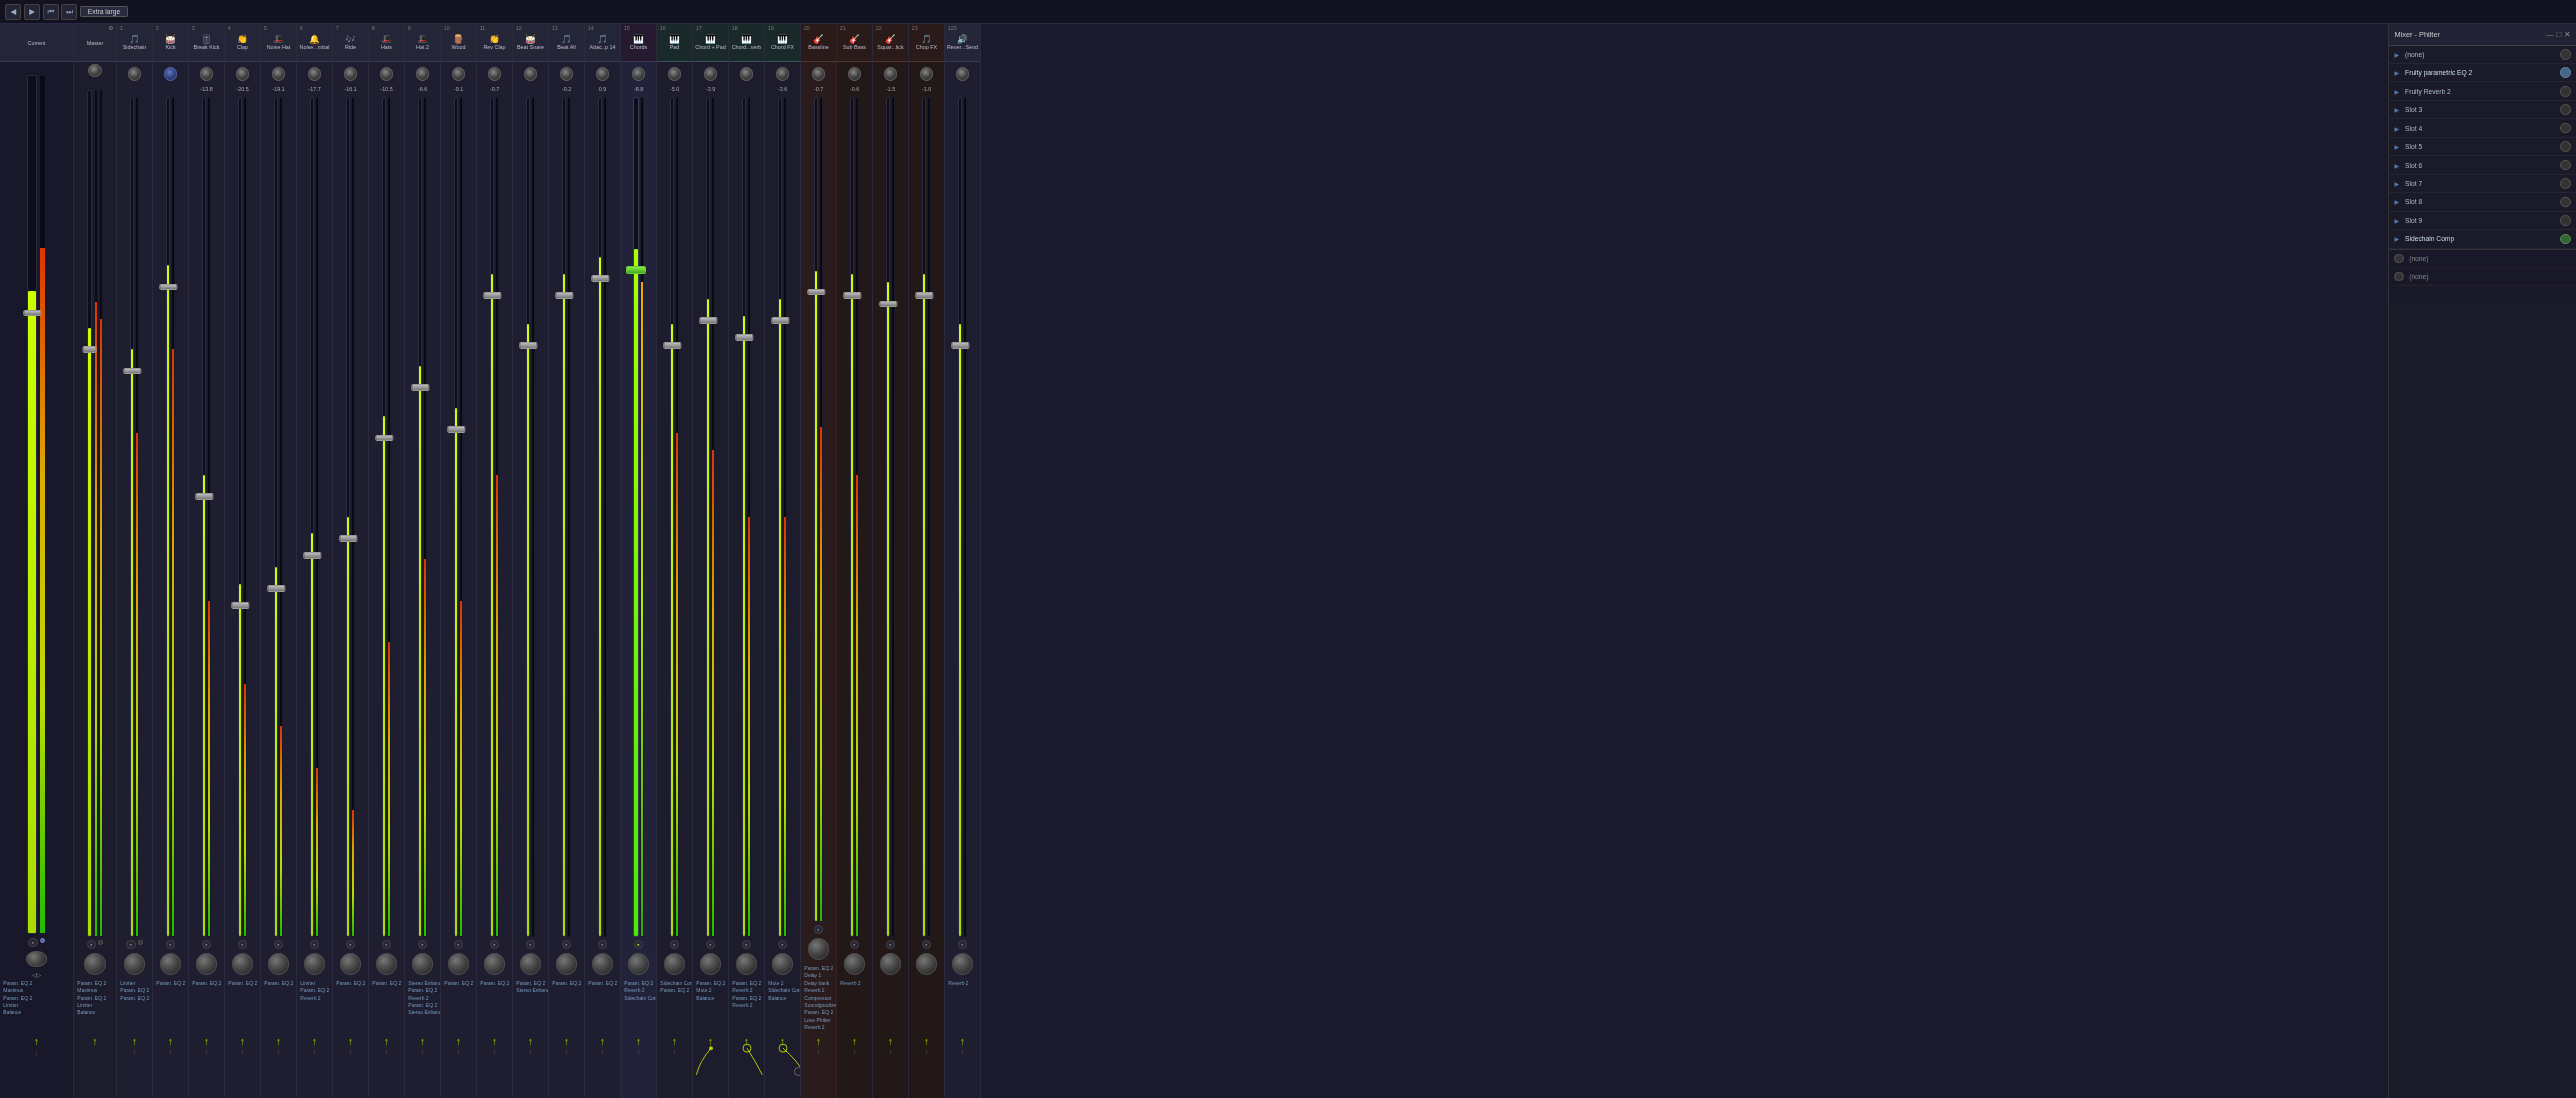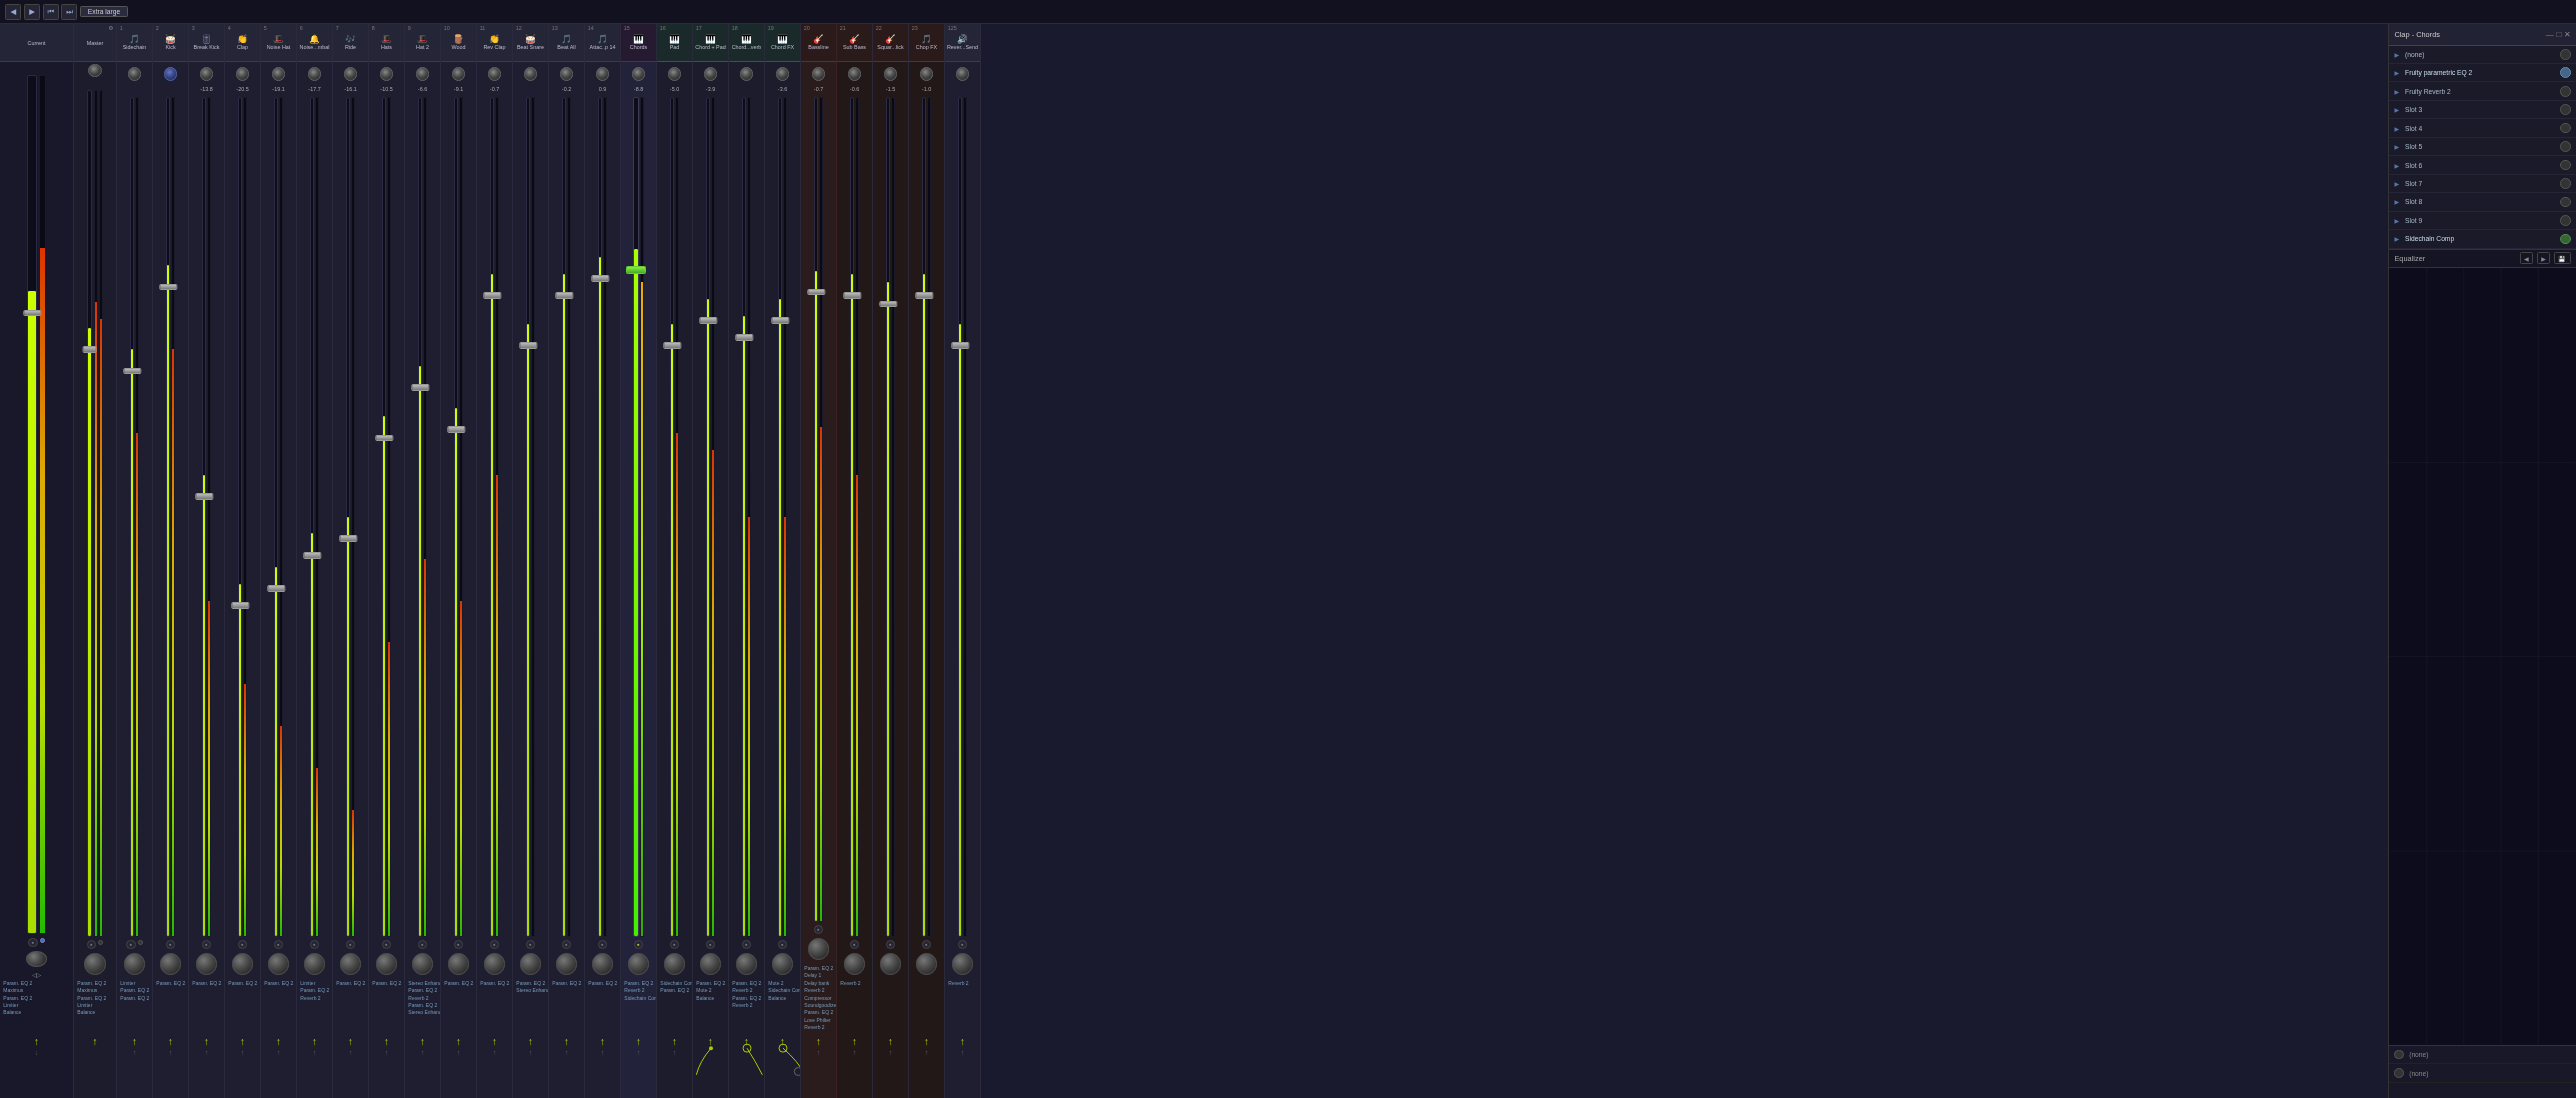--- a/index.html
+++ b/index.html
@@ -1395,21 +1395,21 @@
             <span class="small-arrow">↑</span>
           </div>
         </div>
       </div>
 
     </div>
 
     <div id="right-panel">
 
       <div id="rp-header">
-        <span id="rp-title">Clap - Chords</span>
+        <span id="rp-title">Mixer - Philter</span>
         <div id="rp-btns">
           <button class="rp-btn">—</button>
           <button class="rp-btn">□</button>
           <button class="rp-btn">✕</button>
         </div>
       </div>
 
       <div class="slot-row">
         <span class="slot-arrow">▶</span>
         <span class="slot-name">(none)</span>
@@ -1462,42 +1462,20 @@
           <span class="slot-name">Slot 9</span>
           <div class="slot-toggle"></div>
         </div>
         <div class="slot-row">
           <span class="slot-arrow">▶</span>
           <span class="slot-name active">Sidechain Comp</span>
           <div class="slot-toggle green"></div>
         </div>
       </div>
 
-      <div id="eq-panel">
-        <div id="eq-header">
-          <span id="eq-label">Equalizer</span>
-          <button class="eq-btn">◀</button>
-          <button class="eq-btn">▶</button>
-          <button class="eq-btn">💾</button>
-        </div>
-        <div id="eq-display">
-
-          <svg width="100%" height="100%" style="position:absolute;top:0;left:0;" viewBox="0 0 279 1167">
-            <line x1="0" y1="25%" x2="100%" y2="25%" stroke="#1a1a2a" stroke-width="1"></line>
-            <line x1="0" y1="50%" x2="100%" y2="50%" stroke="#1a1a2a" stroke-width="1"></line>
-            <line x1="0" y1="75%" x2="100%" y2="75%" stroke="#1a1a2a" stroke-width="1"></line>
-            <line x1="20%" y1="0" x2="20%" y2="100%" stroke="#1a1a2a" stroke-width="1"></line>
-            <line x1="40%" y1="0" x2="40%" y2="100%" stroke="#1a1a2a" stroke-width="1"></line>
-            <line x1="60%" y1="0" x2="60%" y2="100%" stroke="#1a1a2a" stroke-width="1"></line>
-            <line x1="80%" y1="0" x2="80%" y2="100%" stroke="#1a1a2a" stroke-width="1"></line>
-
-            <path d="M 0 60% Q 30% 40%, 50% 50% T 100% 50%" stroke="#334455" fill="none" stroke-width="1.5"></path>
-          </svg>
-        </div>
-      </div>
 
       <div id="bottom-routing">
         <div class="route-row">
           <div class="route-indicator"></div>
           <span class="route-label">(none)</span>
         </div>
         <div class="route-row">
           <div class="route-indicator"></div>
           <span class="route-label">(none)</span>
         </div>

